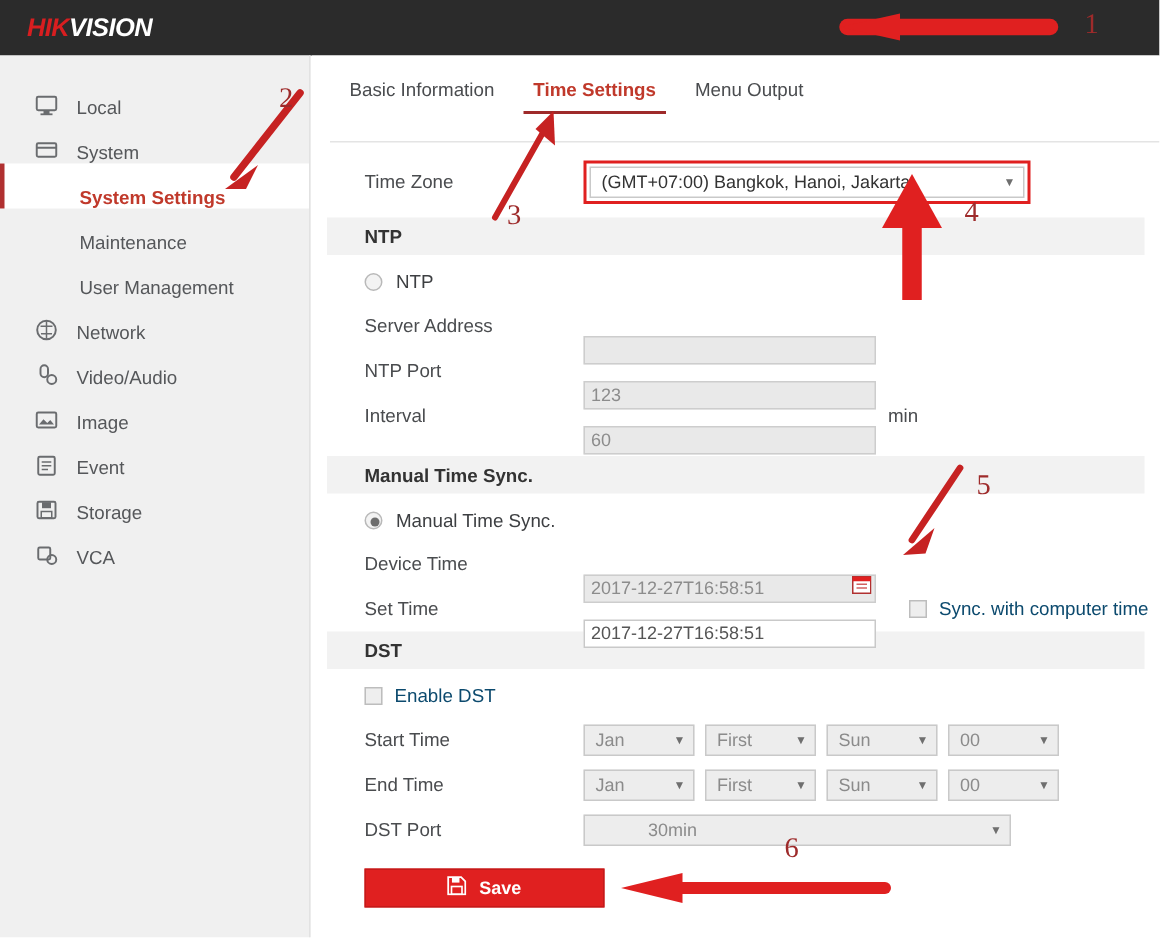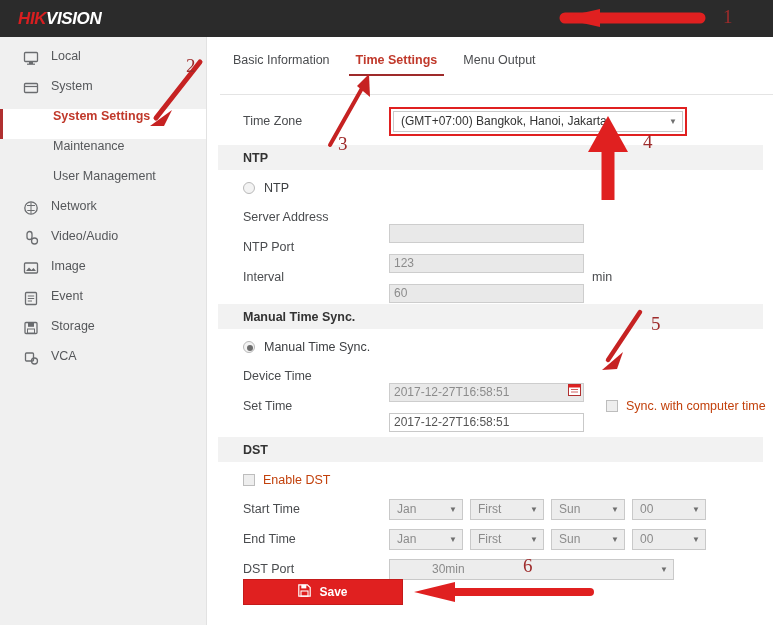--- a/index.html
+++ b/index.html
@@ -29,21 +29,21 @@
     letter-spacing: .2px; cursor: pointer;
   }
   .navtab.active { background: #e02020; color: #fff; }
 
   
   .sidebar {
     position: absolute; left: 0; top: 37px; width: 207px; height: 588px;
     background: #f0f0f0; border-right: 1px solid #e2e2e2; padding-top: 12px;
   }
   .side-item {
-    position: relative; display: flex; align-items: flex-start;
+    position: relative; display: flex; align-items: flex-end;
     height: 30px; padding-left: 22px; cursor: pointer;
     color: #55575a; font-size: 12.5px;
   }
   .side-item .ico {
     width: 18px; height: 18px; margin-right: 11px;
     display: flex; align-items: center; justify-content: center; color: #6a6c6f;
   }
   .side-item .ico svg { display: block; }
   .side-sub { padding-left: 53px; font-size: 12.5px; color: #55575a; }
   .side-sub.active {
@@ -104,21 +104,21 @@
   .radio.on::after {
     content: ""; position: absolute; left: 3px; top: 3px;
     width: 6px; height: 6px; border-radius: 50%; background: #6d6d6d;
   }
   .radio-lbl { font-size: 12.5px; color: #3d3f42; }
 
   .chk {
     width: 12px; height: 12px; border: 1px solid #bdbdbd; background: #eee;
     margin-right: 8px; cursor: pointer;
   }
-  .chk-lbl { font-size: 12.5px; color: #c2410c; }
+  .chk-lbl { font-size: 12.5px; color: #0c4a6e; }
 
   
   .sel {
     height: 21px; border: 1px solid #c9c9c9; background: #ededed;
     display: flex; align-items: center; justify-content: space-between;
     padding: 0 5px 0 7px; font-size: 12px; color: #8b8b8b; cursor: pointer;
   }
   .sel .caret { font-size: 8px; color: #6f6f6f; margin-left: 6px; }
   .sel.enabled { background: #fff; color: #333; }
   .sel-tz { width: 290px; }
@@ -324,21 +324,21 @@
                 <rect x="0.5" y="1.5" width="12" height="3" fill="#e02020"></rect>
                 <line x1="3" y1="6.5" x2="10" y2="6.5" stroke="#d06060" stroke-width="1"></line>
                 <line x1="3" y1="9" x2="10" y2="9" stroke="#d06060" stroke-width="1"></line>
               </svg>
           </span>
         </span>
         <span class="chk" style="margin-left:22px;"></span>
         <span class="chk-lbl">Sync. with computer time</span>
       </div>
 
-      <div class="sechdr" style="margin-top:16px;">DST</div>
+      <div class="sechdr" style="margin-top:0;">DST</div>
 
       <div class="radio-row">
         <span class="chk"></span>
         <span class="chk-lbl">Enable DST</span>
       </div>
 
       <div class="row">
         <div class="lbl">Start Time</div>
         <div class="sel sel-sm" style="margin-right:7px;">
           <span>Jan</span>

